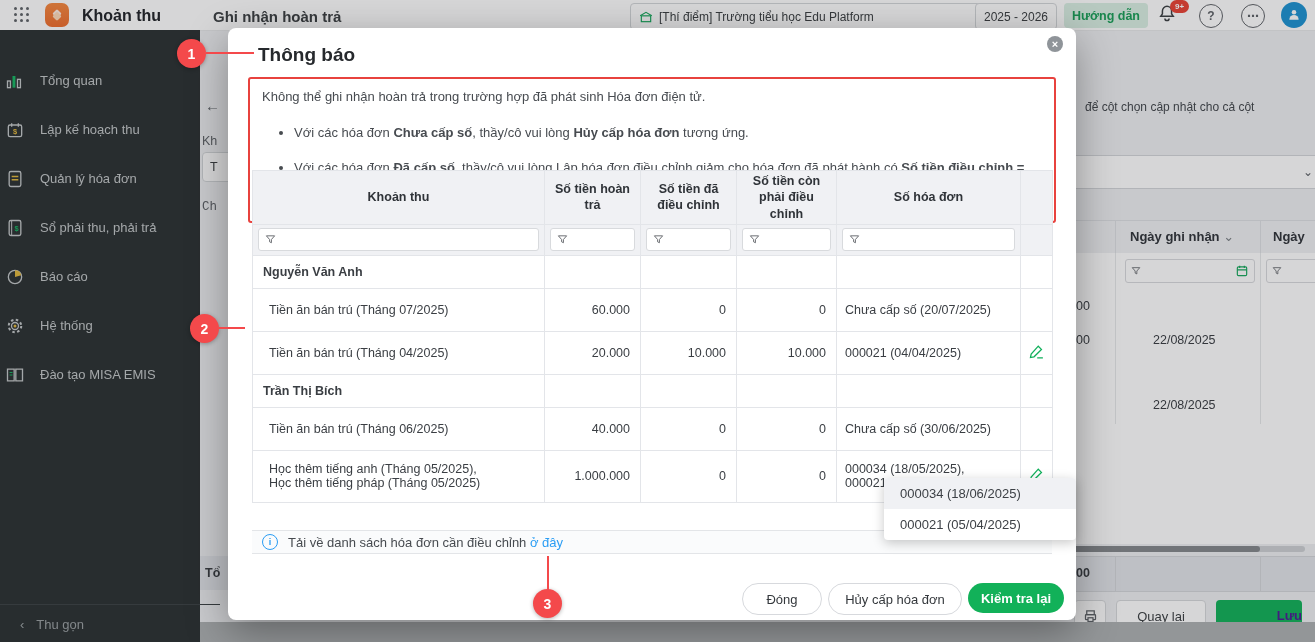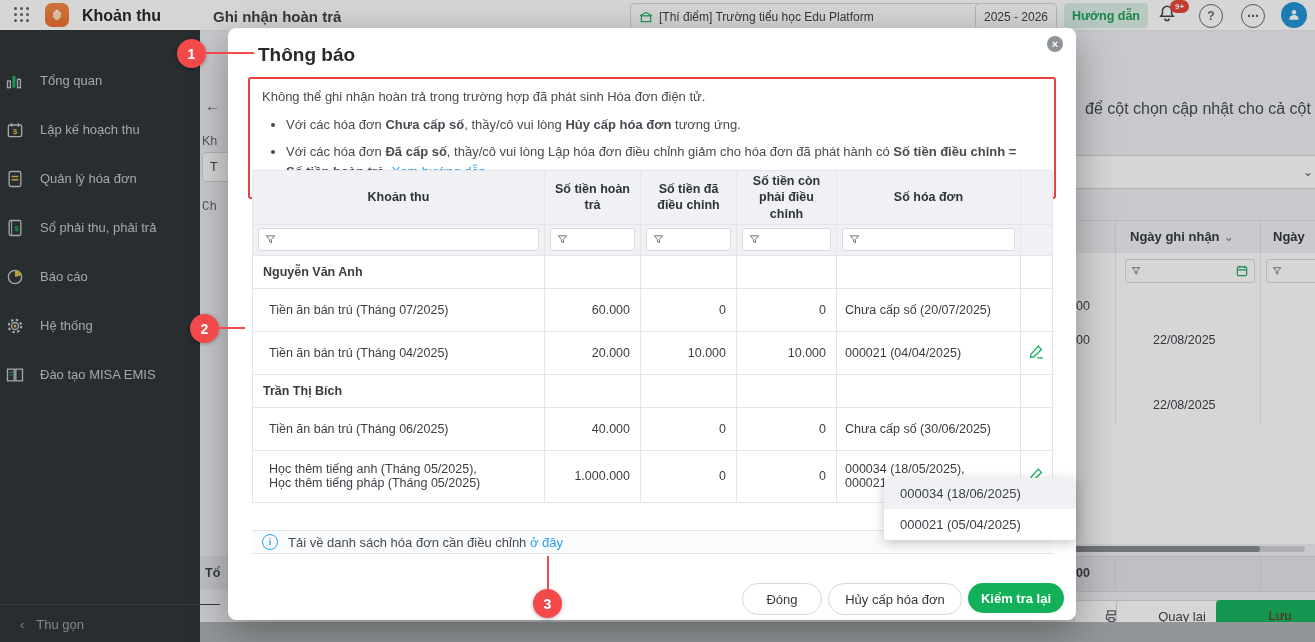--- a/index.html
+++ b/index.html
@@ -57,35 +57,35 @@
   .mrow{position:absolute;left:1068px;width:247px;background:#fff;border-bottom:1px solid #e6e8ea;
     z-index:1;font-size:12.5px;color:#3a3e43;}
   .vline{position:absolute;top:0;bottom:0;width:1px;background:#e6e8ea;}
   .mini-scroll-track{position:absolute;left:1068px;top:546px;width:237px;height:6px;background:#cdd0d3;border-radius:3px;z-index:1;}
   .mini-scroll-thumb{position:absolute;left:0;top:0;width:192px;height:6px;background:#84888c;border-radius:3px;}
   .total-row{position:absolute;left:1068px;top:556px;width:247px;height:34px;background:#e2e5e9;
     border-top:1px solid #d3d6da;border-bottom:1px solid #d3d6da;z-index:1;font-size:12.5px;font-weight:bold;color:#3a3e43;}
   .total-left{position:absolute;left:200px;top:556px;width:28px;height:34px;background:#e2e5e9;z-index:1;
     font-size:12.5px;font-weight:bold;color:#3a3e43;display:flex;align-items:center;padding-left:5px;}
   .bg-btn{position:absolute;top:600px;height:31px;border-radius:4px;display:flex;align-items:center;
-    justify-content:center;font-size:13px;z-index:1;padding-left:21px;}
+    justify-content:center;font-size:13px;z-index:1;}
   .bg-btn.ghost{background:#fff;border:1px solid #d6d8db;color:#3c4043;}
-  .bg-btn.primary{background:#12b159;color:#7f1d1d;font-weight:normal;}
+  .bg-btn.primary{background:#12b159;color:#4c1d95;font-weight:bold;justify-content:flex-end;}
   
   .dim{position:absolute;inset:0;background:rgba(25,28,31,0.18);z-index:5;}
   
   .modal{position:absolute;left:228px;top:28px;width:848px;height:592px;background:#fff;border-radius:8px;
     box-shadow:0 12px 40px rgba(0,0,0,.35);z-index:6;}
   .modal-close{position:absolute;right:13px;top:8px;width:16px;height:16px;border-radius:50%;
     background:#8f9499;color:#fff;font-size:11px;font-weight:bold;display:flex;align-items:center;justify-content:center;}
   .modal-title{position:absolute;left:30px;top:16px;font-size:19px;font-weight:bold;color:#26292d;}
   .warning{position:absolute;left:20px;top:49px;width:780px;border:2px solid #e8423e;border-radius:3px;
     padding:8px 12px;font-size:13px;color:#474b50;line-height:1.5;}
   .warning ul{margin:0;padding-left:16px;}
-  .warning li{margin:8px;}
+  .warning li{margin:16px;}
   .blue{color:#2a9df4;}
   .mtable{position:absolute;left:24px;top:142px;border-collapse:collapse;table-layout:fixed;width:800px;}
   .mtable td,.mtable th{border:1px solid #e3e5e9;font-size:12.5px;color:#3a3e43;overflow:hidden;}
   .mtable thead th{background:#f0f1f4;font-weight:bold;text-align:center;color:#2f3338;height:42px;
     padding:2px 4px;line-height:1.3;}
   .filter-td{background:#f0f1f4;padding:3px 5px;height:24px;}
   .filter-box{background:#fff;border:1px solid #d8dadd;border-radius:3px;height:21px;display:flex;
     align-items:center;padding-left:6px;}
   .grow{font-weight:bold;}
   .grow td{height:30px;padding-left:10px;}
@@ -257,21 +257,21 @@
   <div class="bgfrag" style="left:202px;top:134px;font-size:12.5px;color:#5f6368;">
     <span>Kh</span>
   </div>
   <div class="bgfrag" style="left:202px;top:152px;width:26px;height:28px;background:#fff;border:1px solid #d4d7da;border-radius:4px 0 0 4px;font-size:12.5px;color:#3c4043;display:flex;align-items:center;padding-left:7px;">
     <span>T</span>
   </div>
   <div class="bgfrag" style="left:202px;top:200px;font-size:12.5px;color:#5f6368;font-family:Liberation Mono, monospace;">
     <span>Ch</span>
   </div>
 
-  <div class="bgfrag" style="left:1085px;top:100px;font-size:16px;color:#43474c;">
+  <div class="bgfrag" style="left:1085px;top:100px;font-size:12px;color:#43474c;">
     <span>để cột chọn cập nhật cho cả cột</span>
   </div>
   <div class="mini-select">
     <span>⌄</span>
   </div>
 
   <div class="mini-head">
     <span style="position:absolute;left:62px;top:8px;">
       <span>Ngày ghi nhận</span>
       <span style="font-weight:normal;color:#7a7f84;">⌄</span>

